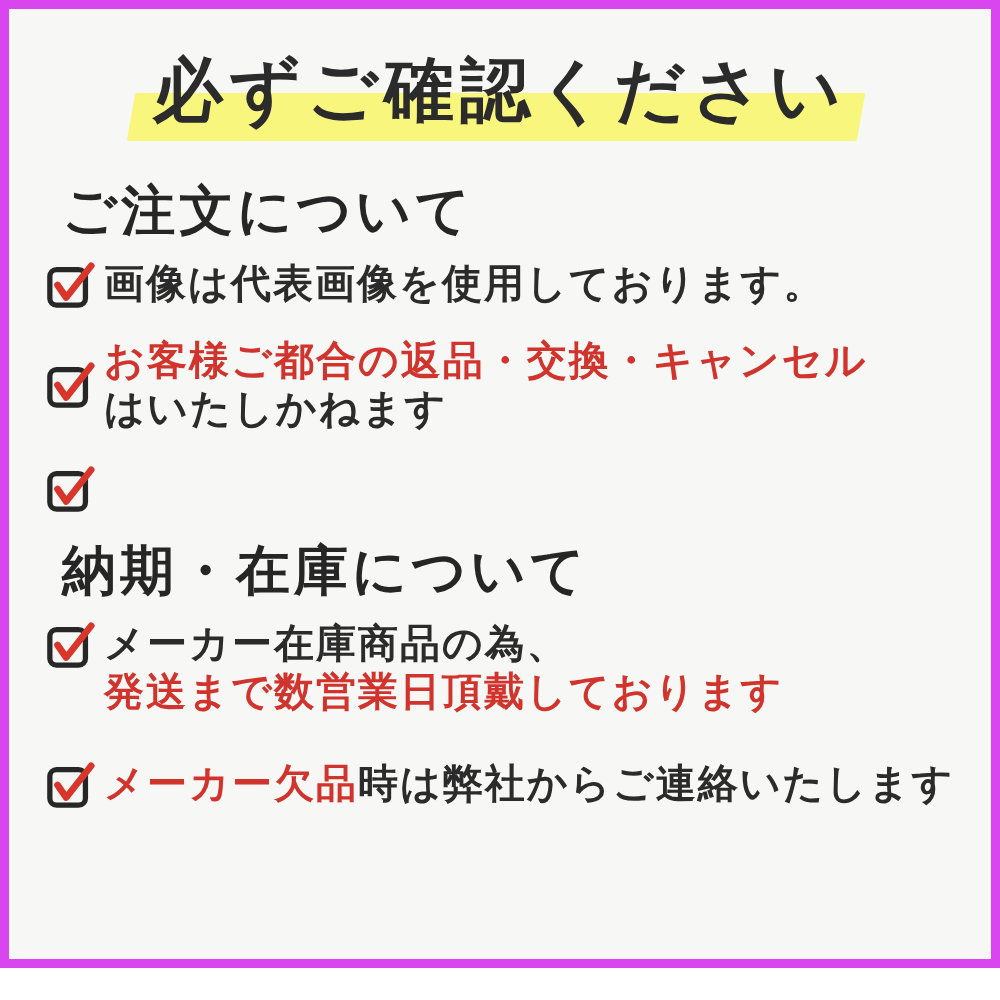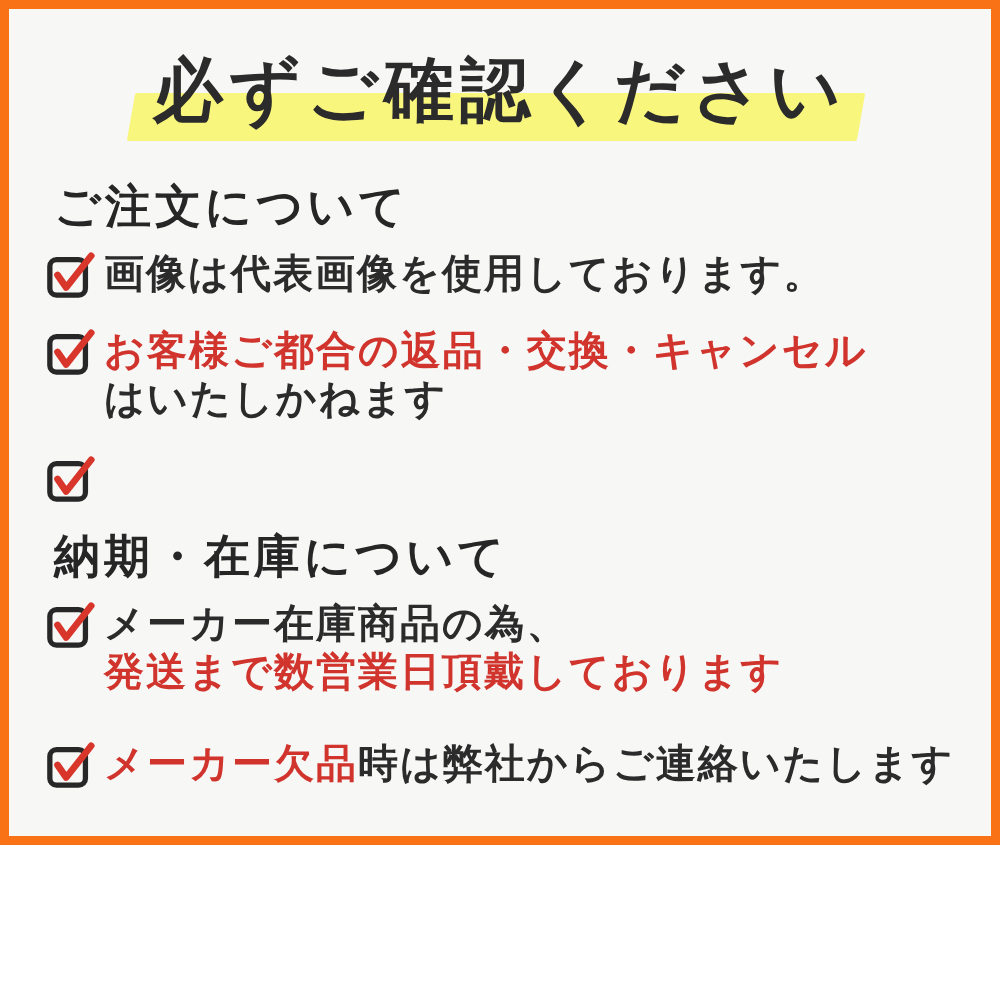--- a/index.html
+++ b/index.html
@@ -3,23 +3,23 @@
 <meta charset="utf-8">
 <style>
   html,body{margin:0;padding:0;}
   body{
     width:1000px;height:1000px;
     font-family:"Liberation Serif","DejaVu Serif",serif;
     background:#ffffff;
   }
   .frame{
     position:relative;
-    width:1000px;height:845px;
+    width:1000px;height:968px;
     box-sizing:border-box;
-    border:9px solid #f97316;
+    border:9px solid #d946ef;
     background:#f7f7f6;
     overflow:hidden;
   }
   
   .title-row{
     margin-top:40px;
     text-align:center;
   }
   .title-wrap{
     position:relative;
@@ -45,38 +45,38 @@
     font-weight:700;
     letter-spacing:6px;
     color:#2b2b2b;
     white-space:nowrap;
   }
   
   .content{
     padding:0 28px 0 37px;
   }
   .section-heading{
-    margin:8px;
-    font-size:46px;
+    margin:16px;
+    font-size:54px;
     line-height:1.2;
     font-weight:700;
     letter-spacing:4px;
     color:#262626;
     white-space:nowrap;
     font-family:Liberation Serif, serif;
   }
   .h-orders{margin-top:46px;}
   .h-stock{margin-top:25px;}
   
   .item{
     display:flex;
     align-items:flex-start;
   }
   .m-item1{margin-top:16px;}
-  .m-item2{margin-top:27px;}
+  .m-item2{margin-top:27px;align-items:center;}
   .m-item3{margin-top:31px;}
   .m-item4{margin-top:16px;}
   .m-item5{margin-top:44px;}
   .checkbox{
     flex:none;
     width:50px;height:50px;
     margin-top:0;
   }
   .checkbox svg{display:block;width:50px;height:50px;}
   .item-lines{

